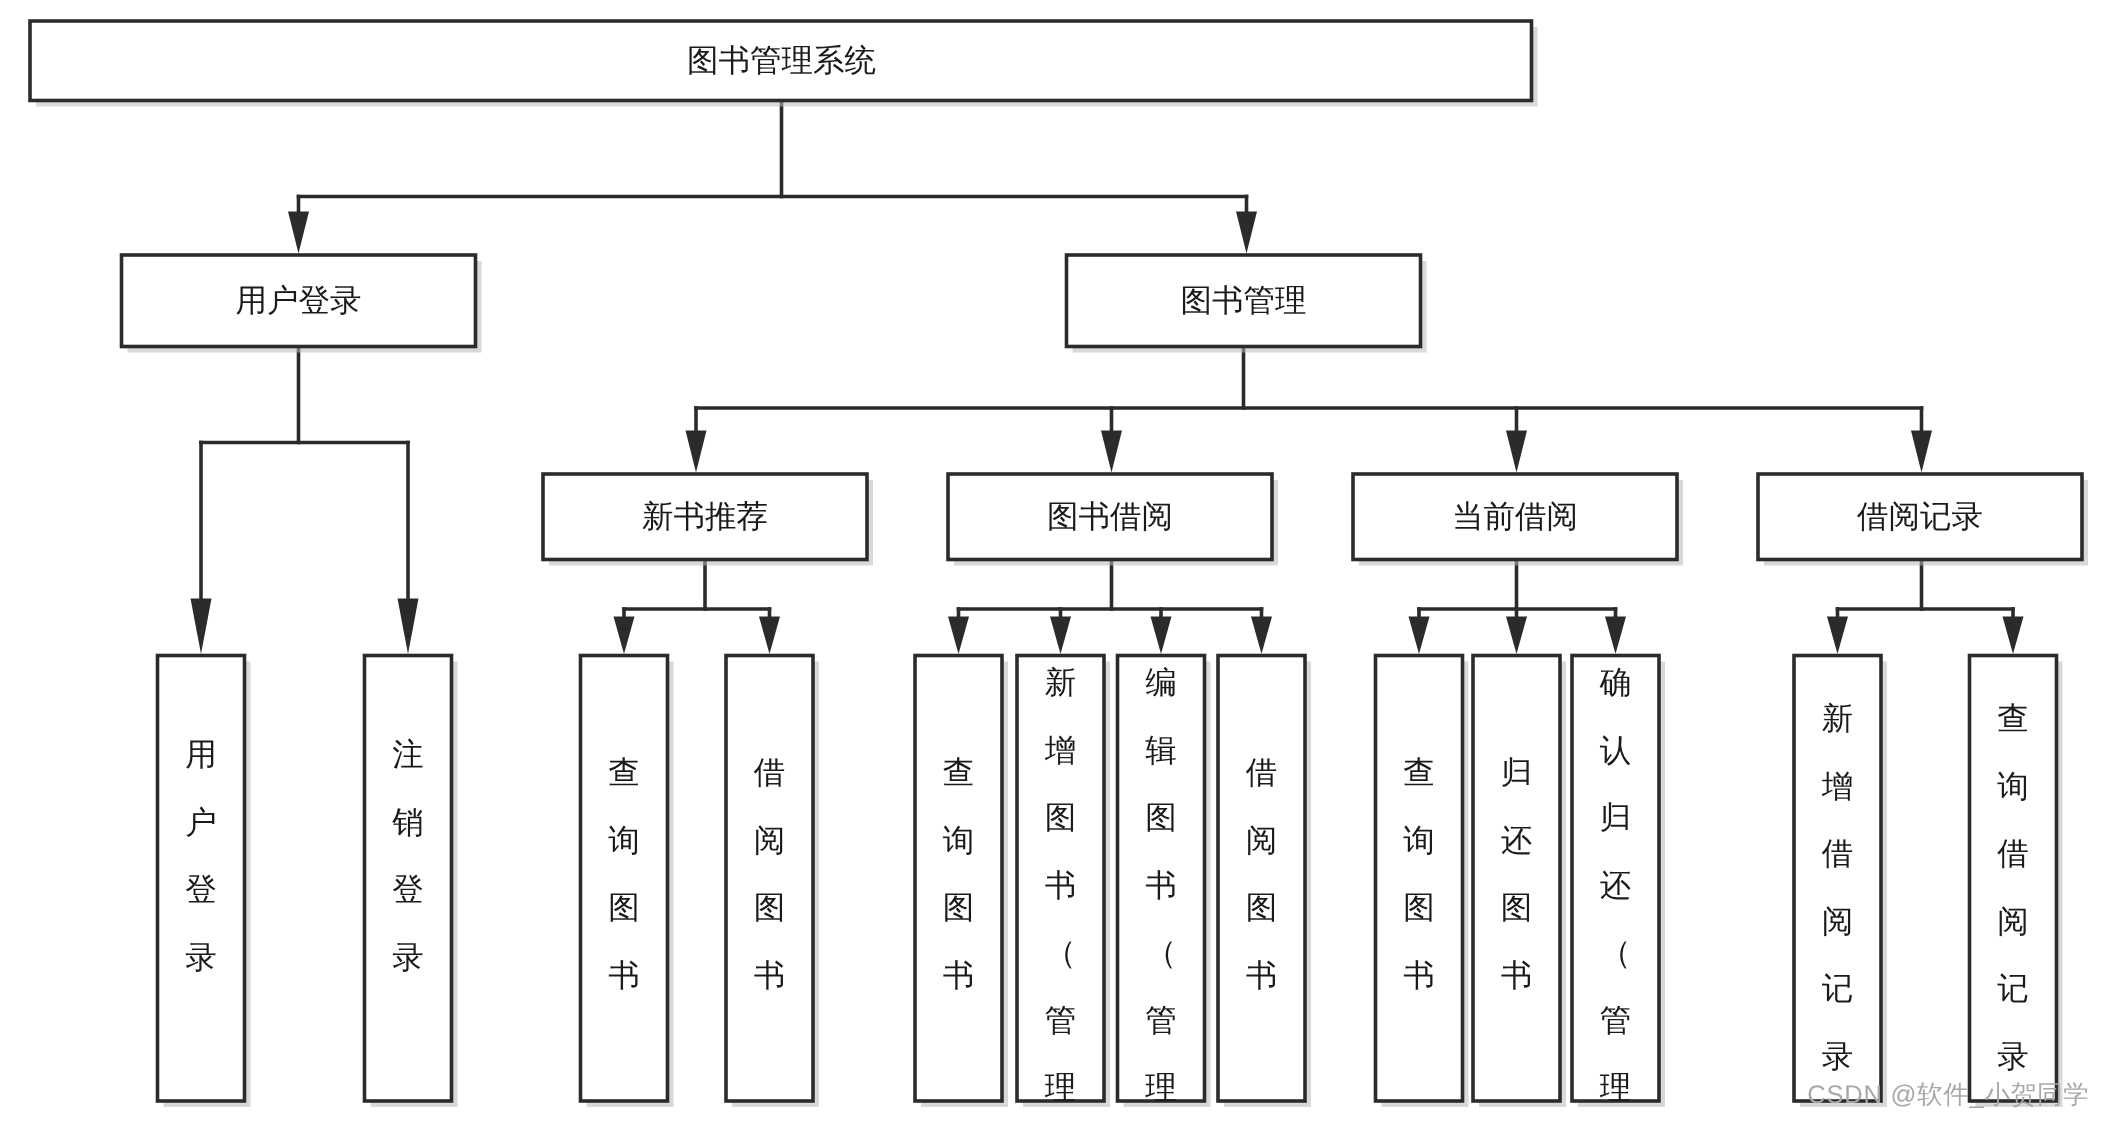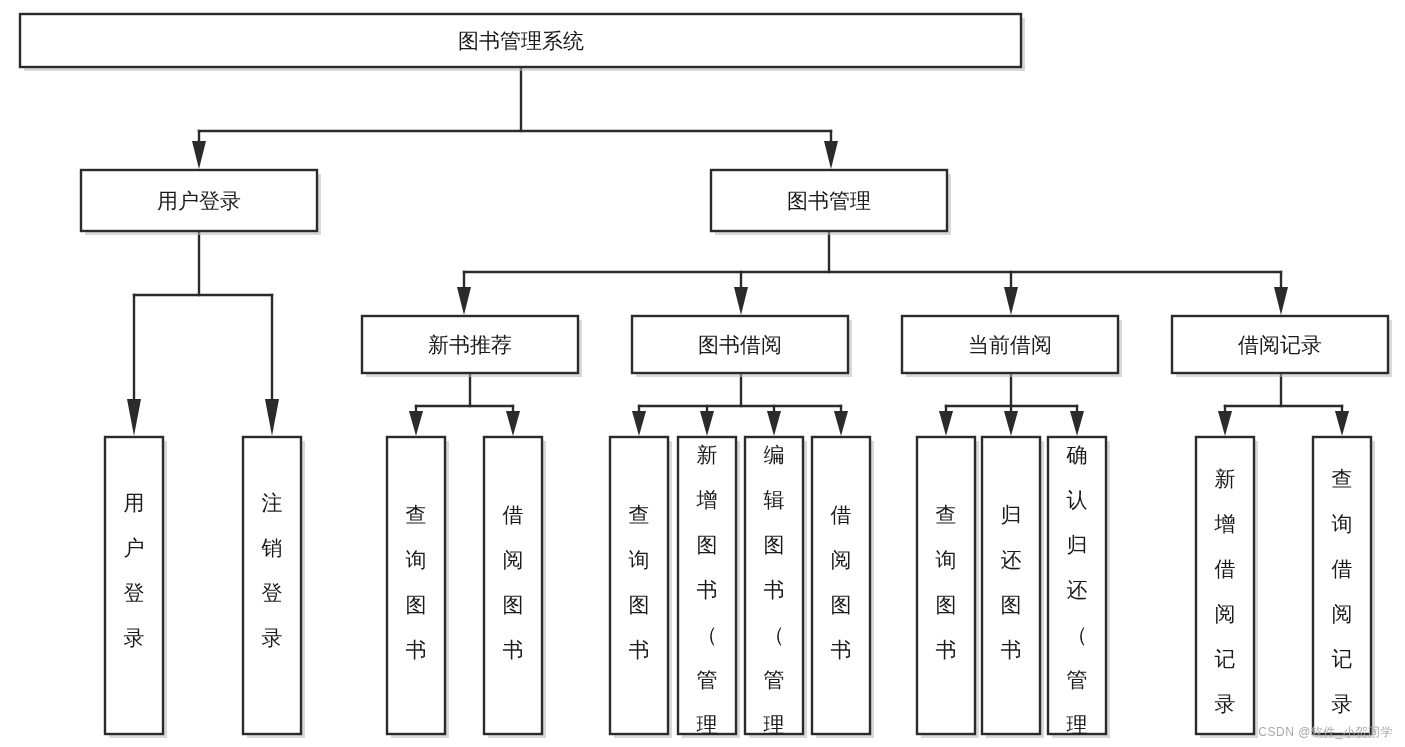--- a/index.html
+++ b/index.html
@@ -57,21 +57,21 @@
     font-family: "Liberation Sans", "DejaVu Sans", sans-serif;
     font-size: 21px;
     fill: #1a1a1a;
     white-space: pre;
   }
   .watermark-text {
     position: absolute;
     right: 12px;
     bottom: 6px;
     font-family: "Liberation Sans", "DejaVu Sans", sans-serif;
-    font-size: 12px;
+    font-size: 17px;
     color: #a8a8a8;
     letter-spacing: 0.5px;
     user-select: none;
     pointer-events: none;
     white-space: nowrap;
   }
 </style>
 </head>
 <body>
 

